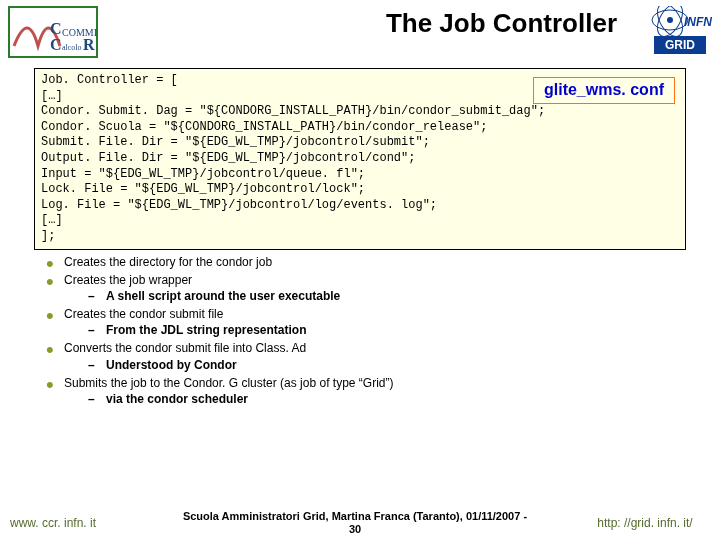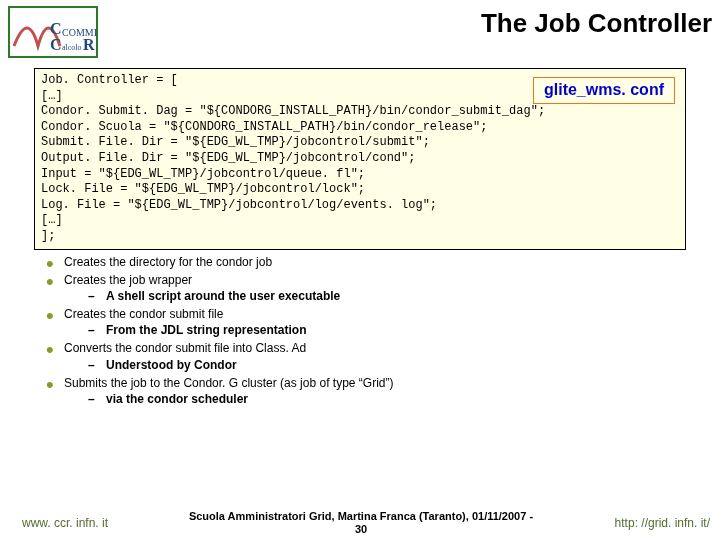--- a/index.html
+++ b/index.html
@@ -61,42 +61,52 @@
   .sub { list-style: none; padding-left: 24px; }
   .sub li { position: relative; padding-left: 18px; font-weight: bold; }
   .sub li::before {
     content: "–"; position: absolute; left: 0; top: 0; font-weight: bold;
   }
   .footer {
     position: absolute; bottom: 0; left: 0; right: 0;
     padding: 2px 10px 4px 10px;
     display: flex; align-items: center;
     font-size: 12px;
-    margin-left: 12px;
   }
   .footer .fl { width: 120px; color: #556b2f; }
   .footer .fc { flex:1; text-align: center; font-size: 11px; font-weight: bold; line-height:1.2; }
-  .footer .fr { width: 130px; text-align: right; color: #556b2f; }
+  .footer .fr { width: 130px; text-align: center; color: #556b2f; }
 </style>
 </head>
 <body>
 
 <div class="header">
   <div class="logo-left">
     <svg viewBox="0 0 90 52">
       <rect x="1" y="1" width="88" height="50" fill="#fff" stroke="#2a7a2a" stroke-width="2"></rect>
       <path d="M6,40 Q20,4 30,40 Q40,4 52,40" fill="none" stroke="#c0504d" stroke-width="3"></path>
       <text x="42" y="28" font-size="16" font-weight="bold" fill="#1f497d" font-family="serif">C</text>
       <text x="54" y="30" font-size="10" fill="#1f497d" font-family="serif">COMMISSIONE</text>
       <text x="42" y="44" font-size="16" font-weight="bold" fill="#1f497d" font-family="serif">C</text>
       <text x="54" y="44" font-size="8" fill="#1f497d" font-family="serif">alcolo</text>
       <text x="75" y="44" font-size="16" font-weight="bold" fill="#1f497d" font-family="serif">R</text>
     </svg>
   </div>
   <div class="title">The Job Controller</div>
+  <div class="logo-right">
+    <svg viewBox="0 0 64 52">
+      <ellipse cx="22" cy="14" rx="18" ry="10" fill="none" stroke="#0a3d91" stroke-width="1"></ellipse>
+      <ellipse cx="22" cy="14" rx="10" ry="18" fill="none" stroke="#0a3d91" stroke-width="1" transform="rotate(30 22 14)"></ellipse>
+      <ellipse cx="22" cy="14" rx="10" ry="18" fill="none" stroke="#0a3d91" stroke-width="1" transform="rotate(-30 22 14)"></ellipse>
+      <circle cx="22" cy="14" r="3" fill="#0a3d91"></circle>
+      <text x="36" y="20" font-size="12" font-weight="bold" fill="#0a3d91" font-style="italic">INFN</text>
+      <rect x="6" y="30" width="52" height="18" fill="#0a3d91"></rect>
+      <text x="32" y="43" font-size="12" font-weight="bold" fill="#fff" text-anchor="middle" font-family="Arial">GRID</text>
+    </svg>
+  </div>
 </div>
 
 <div class="codebox">
   <div class="conf-label">glite_wms. conf</div>
   <div class="line">Job. Controller = [</div>
   <div class="line">[…]</div>
   <div class="line">Condor. Submit. Dag = "${CONDORG_INSTALL_PATH}/bin/condor_submit_dag";</div>
   <div class="line">Condor. Scuola = "${CONDORG_INSTALL_PATH}/bin/condor_release";</div>
   <div class="line">Submit. File. Dir = "${EDG_WL_TMP}/jobcontrol/submit";</div>
   <div class="line">Output. File. Dir = "${EDG_WL_TMP}/jobcontrol/cond";</div>

